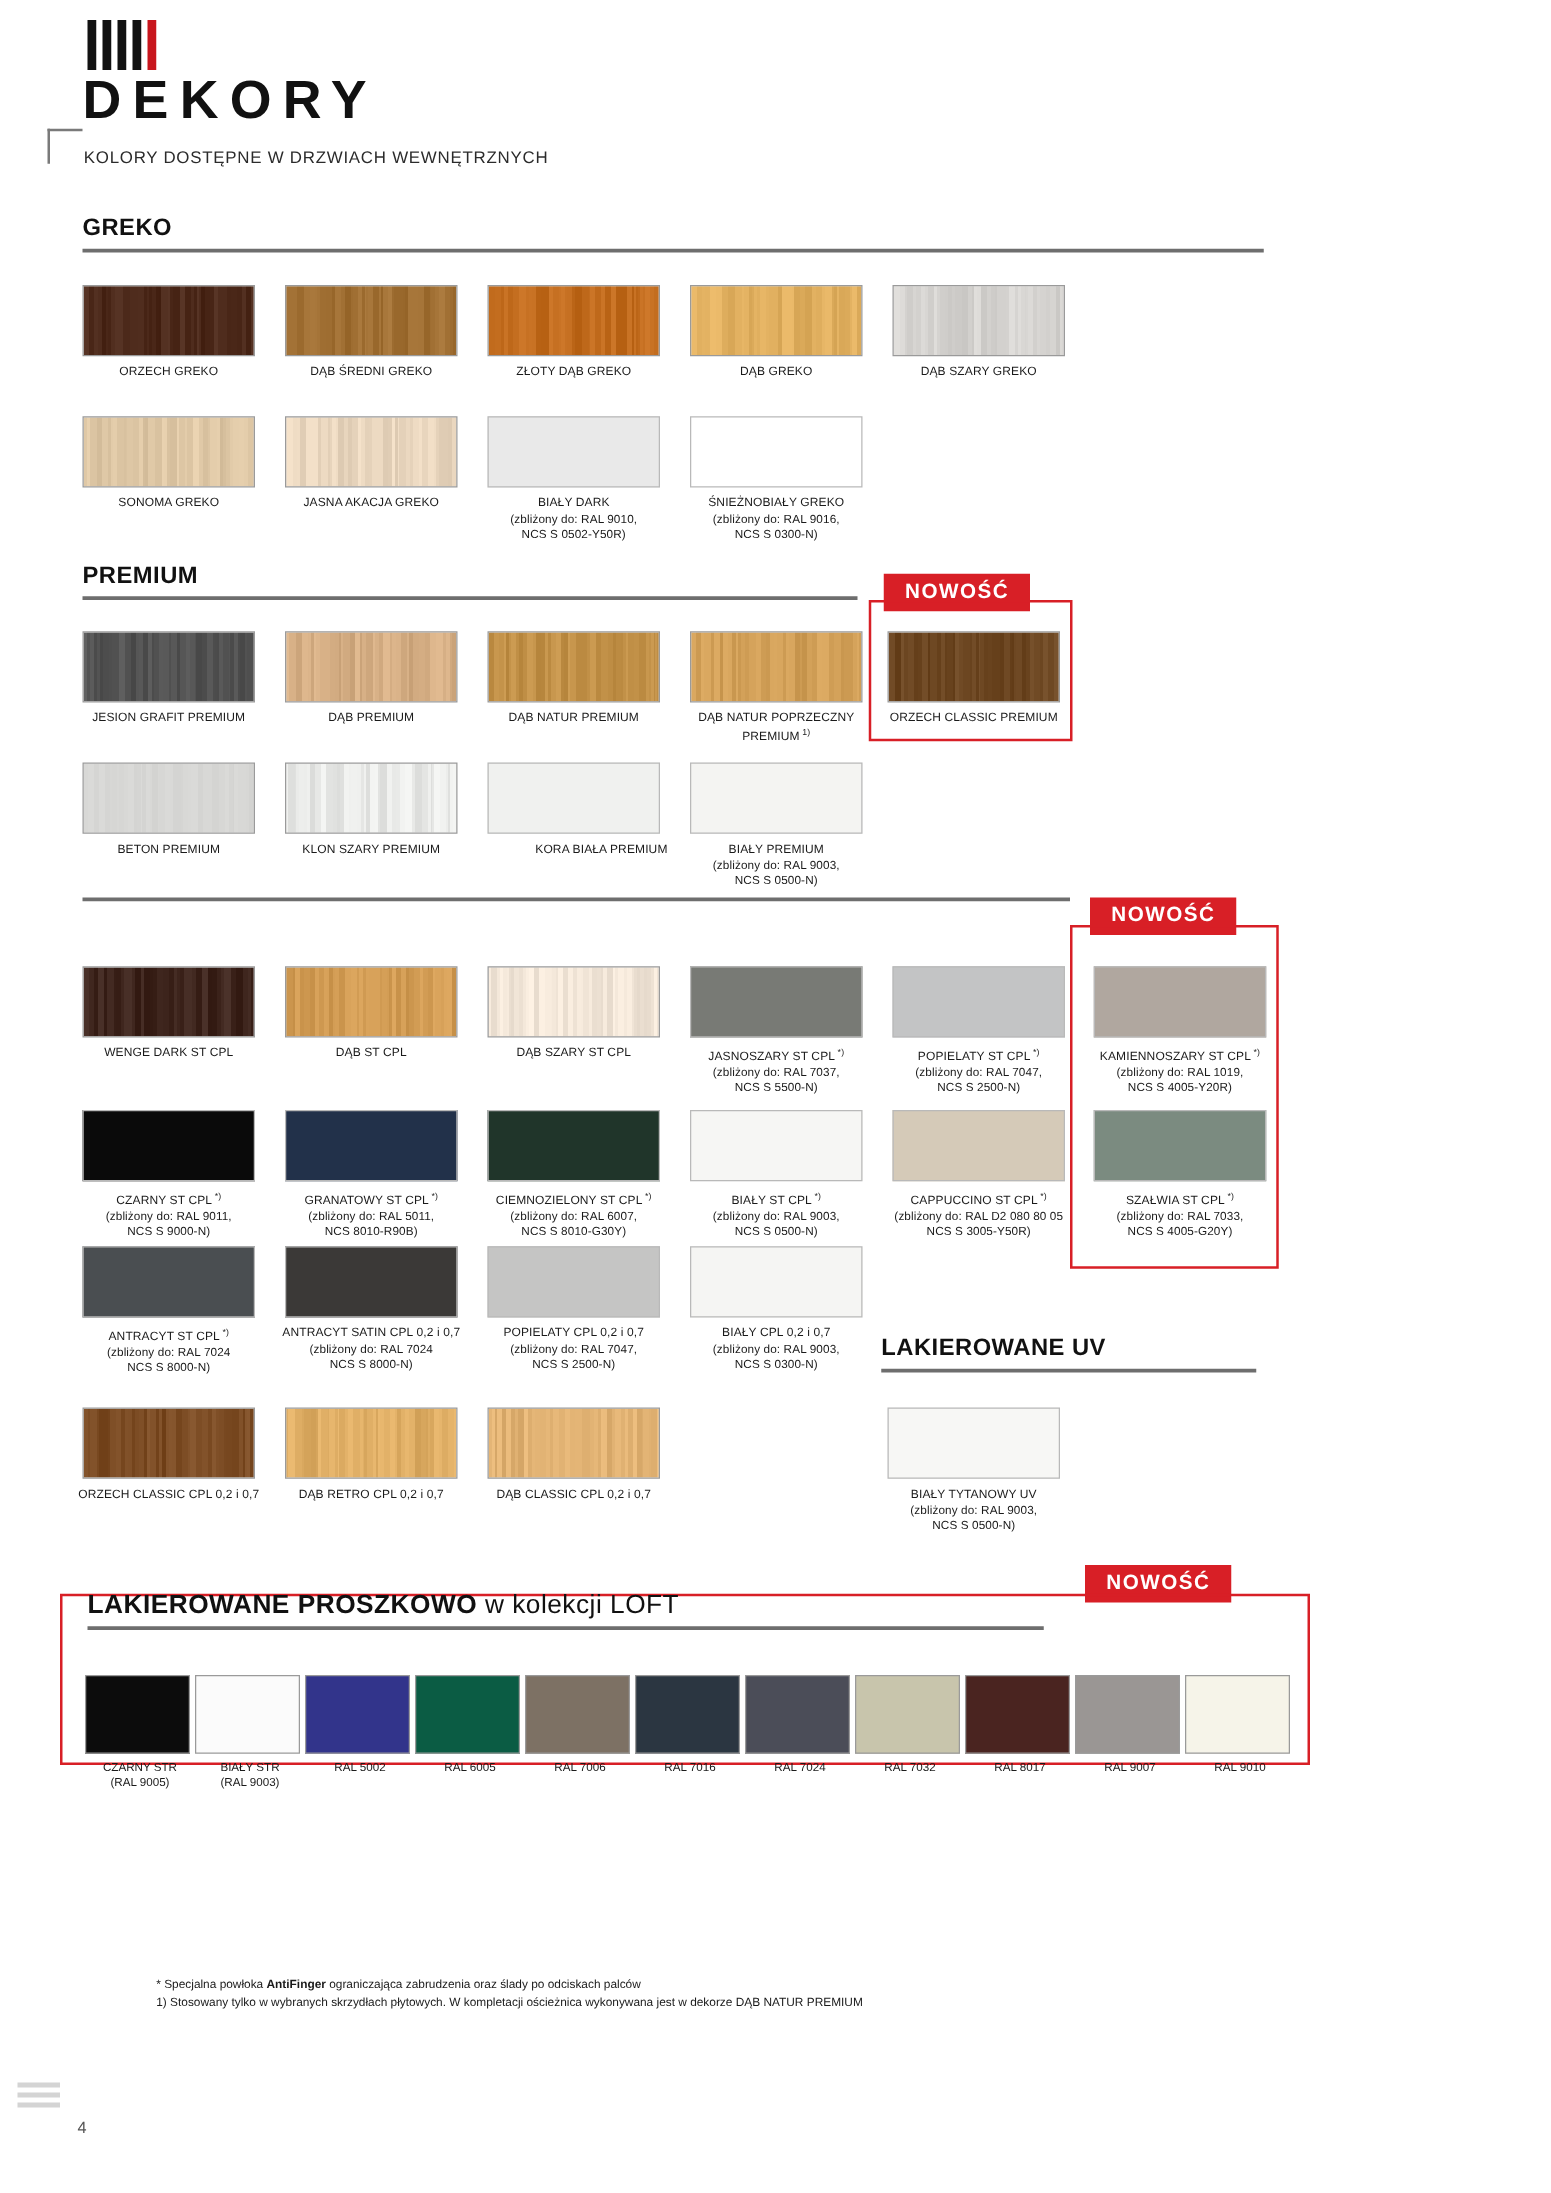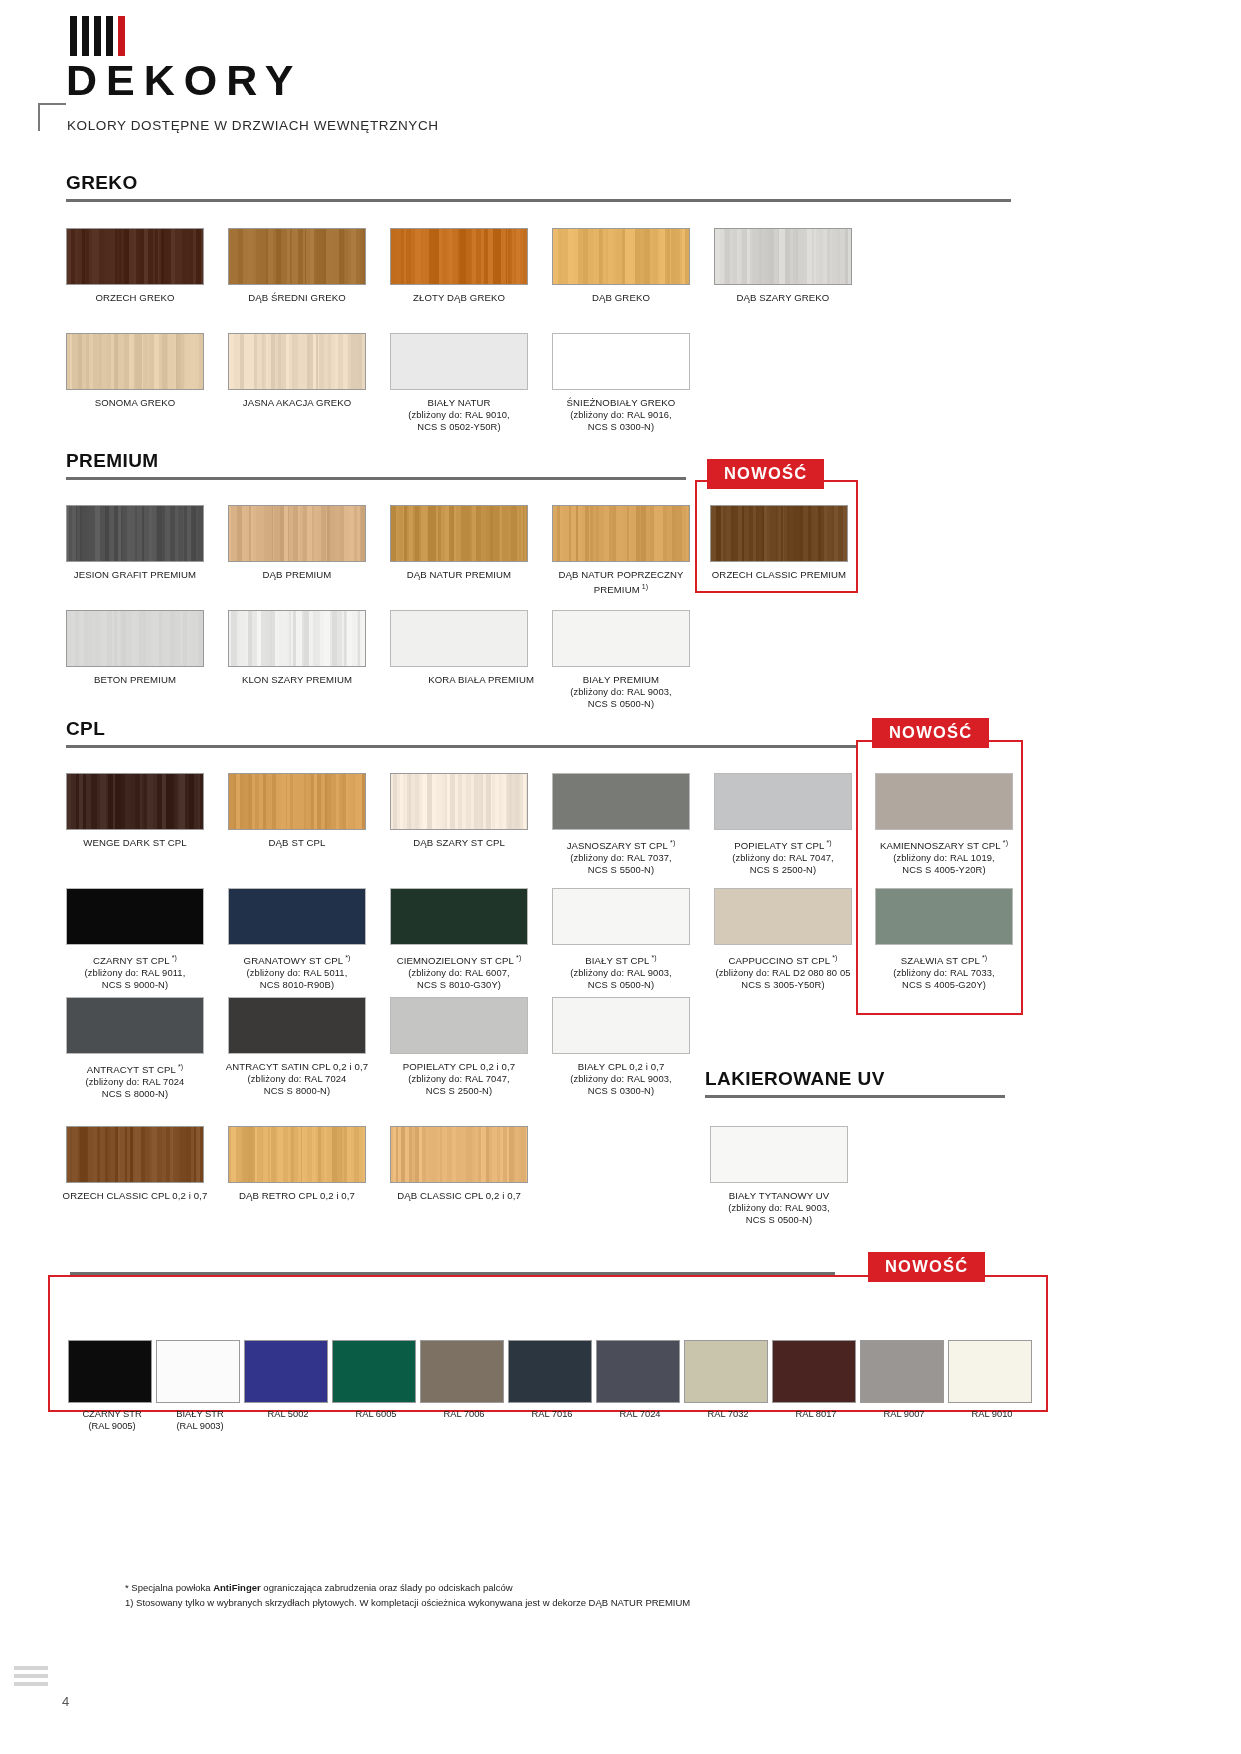--- a/index.html
+++ b/index.html
@@ -147,21 +147,21 @@
         <div class="cap">
           <div>
             <div>JASNA AKACJA GREKO</div>
           </div>
         </div>
       </div>
       <div class="cell" style="position: absolute; left: 390px; top: 333px; width: 138px;">
         <div class="sw thin" style="background: rgb(233, 233, 233);"></div>
         <div class="cap">
           <div>
-            <div>BIAŁY NATUR</div>
+            <div>BIAŁY DARK</div>
           </div>
           <div class="sub">
             <div>(zbliżony do: RAL 9010,</div>
             <div>NCS S 0502-Y50R)</div>
           </div>
         </div>
       </div>
       <div class="cell" style="position: absolute; left: 552px; top: 333px; width: 138px;">
         <div class="sw thin" style="background: rgb(255, 255, 255);"></div>
         <div class="cap">
@@ -249,21 +249,20 @@
           <div>
             <div>BIAŁY PREMIUM</div>
           </div>
           <div class="sub">
             <div>(zbliżony do: RAL 9003,</div>
             <div>NCS S 0500-N)</div>
           </div>
         </div>
       </div>
       <div style="position: absolute; left: 66px; top: 718px; width: 790px;">
-        <div class="sec-title">CPL</div>
         <div class="sec-rule"></div>
       </div>
       <div class="cell" style="position: absolute; left: 66px; top: 773px; width: 154px;">
         <div class="sw" style="background: linear-gradient(90deg, rgb(72, 47, 39) 0%, rgb(72, 47, 39) 3.05%, rgb(64, 39, 31) 3.05%, rgb(64, 39, 31) 6.27%, rgb(53, 28, 20) 6.27%, rgb(53, 28, 20) 8.46%, rgb(73, 48, 40) 8.46%, rgb(73, 48, 40) 11.84%, rgb(52, 27, 19) 11.84%, rgb(52, 27, 19) 13.89%, rgb(67, 42, 34) 13.89%, rgb(67, 42, 34) 17.76%, rgb(55, 30, 22) 17.76%, rgb(55, 30, 22) 18.71%, rgb(54, 29, 21) 18.71%, rgb(54, 29, 21) 21.84%, rgb(63, 38, 30) 21.84%, rgb(63, 38, 30) 23.97%, rgb(72, 47, 39) 23.97%, rgb(72, 47, 39) 27%, rgb(73, 48, 40) 27%, rgb(73, 48, 40) 28.43%, rgb(64, 39, 31) 28.43%, rgb(64, 39, 31) 29.86%, rgb(50, 25, 17) 29.86%, rgb(50, 25, 17) 33.5%, rgb(70, 45, 37) 33.5%, rgb(70, 45, 37) 35.63%, rgb(50, 25, 17) 35.63%, rgb(50, 25, 17) 39.06%, rgb(52, 27, 19) 39.06%, rgb(52, 27, 19) 40.54%, rgb(54, 29, 21) 40.54%, rgb(54, 29, 21) 42.96%, rgb(63, 38, 30) 42.96%, rgb(63, 38, 30) 44.7%, rgb(63, 38, 30) 44.7%, rgb(63, 38, 30) 46.33%, rgb(61, 36, 28) 46.33%, rgb(61, 36, 28) 50.29%, rgb(55, 30, 22) 50.29%, rgb(55, 30, 22) 51.19%, rgb(55, 30, 22) 51.19%, rgb(55, 30, 22) 53.34%, rgb(69, 44, 36) 53.34%, rgb(69, 44, 36) 55.12%, rgb(61, 36, 28) 55.12%, rgb(61, 36, 28) 56.67%, rgb(57, 32, 24) 56.67%, rgb(57, 32, 24) 58.94%, rgb(71, 46, 38) 58.94%, rgb(71, 46, 38) 60.09%, rgb(71, 46, 38) 60.09%, rgb(71, 46, 38) 63.39%, rgb(66, 41, 33) 63.39%, rgb(66, 41, 33) 65.94%, rgb(53, 28, 20) 65.94%, rgb(53, 28, 20) 69.78%, rgb(74, 49, 41) 69.78%, rgb(74, 49, 41) 72.88%, rgb(50, 25, 17) 72.88%, rgb(50, 25, 17) 75.68%, rgb(51, 26, 18) 75.68%, rgb(51, 26, 18) 78.41%, rgb(59, 34, 26) 78.41%, rgb(59, 34, 26) 80.58%, rgb(67, 42, 34) 80.58%, rgb(67, 42, 34) 82.21%, rgb(75, 50, 42) 82.21%, rgb(75, 50, 42) 84.11%, rgb(75, 50, 42) 84.11%, rgb(75, 50, 42) 86.55%, rgb(57, 32, 24) 86.55%, rgb(57, 32, 24) 89.67%, rgb(50, 25, 17) 89.67%, rgb(50, 25, 17) 93.42%, rgb(63, 38, 30) 93.42%, rgb(63, 38, 30) 96.55%, rgb(68, 43, 35) 96.55%, rgb(68, 43, 35) 98.09%, rgb(55, 30, 22) 98.09%, rgb(55, 30, 22) 100%);"></div>
         <div class="cap">
           <div>
             <div>WENGE DARK ST CPL</div>
           </div>
         </div>
       </div>
@@ -494,20 +493,21 @@
       <span></span>
   </div>
   <div class="pagenum">4</div>
 <div class="nowosc-badge" style="left: 707px; top: 459px;">NOWOŚĆ</div>
     <div class="nowosc-frame" style="left: 695px; top: 480px; width: 163px; height: 113px;"></div>
     <div class="nowosc-badge" style="left: 872px; top: 718px;">NOWOŚĆ</div>
     <div class="nowosc-frame" style="left: 856px; top: 740px; width: 167px; height: 275px;"></div>
     <div class="nowosc-badge" style="left: 868px; top: 1252px;">NOWOŚĆ</div>
     <div class="nowosc-frame" style="left: 48px; top: 1275px; width: 1000px; height: 137px;"></div>
     <div style="position: absolute; left: 70px; top: 1272px; width: 765px;">
+      <div class="sec-title" style="font-size: 21px;"><span>LAKIEROWANE PROSZKOWO</span><span class="light"> w kolekcji LOFT</span></div>
       <div class="sec-rule"></div>
     </div>
     <div class="loft-row" style="left: 68px; top: 1306px;">
       <div class="loft-cell">
         <div class="loft-sw" style="background: rgb(12, 12, 12);"></div>
         <div class="loft-cap">
           <div>CZARNY STR</div>
           <div>(RAL 9005)</div>
         </div>
       </div>

